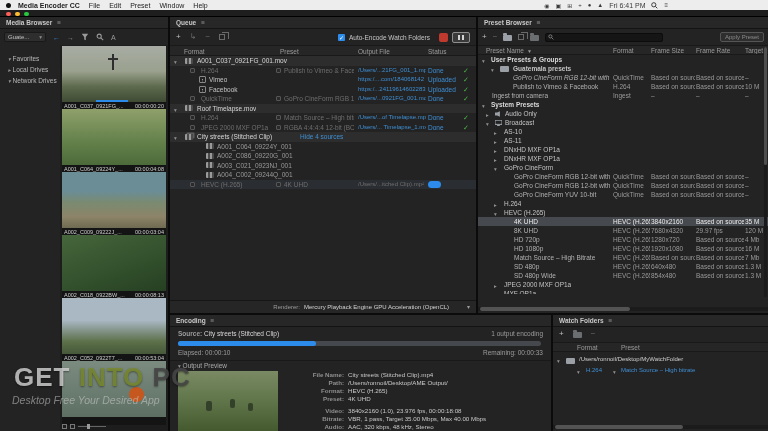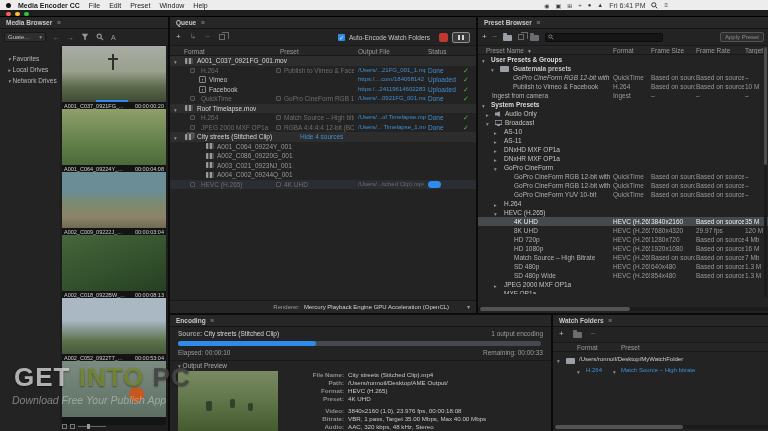--- a/index.html
+++ b/index.html
@@ -629,15 +629,15 @@
       <span class="link" style="left:33px">H.264</span>
       <span class="chev" style="left:60px;top:2px">▾</span>
       <span class="link" style="left:68px;right:2px">Match Source – High bitrate</span>
     </div>
     <div class="hsb">
         <i style="width:128px"></i>
       </div>
   </div>
 
   <div id="wm1"><span class="w1">GET </span><span class="w2">INTO</span><span class="w3"> PC</span></div>
-  <div id="wm2">Download Free Your Publish App</div>
+  <div id="wm2">Desktop Free Your Desired App</div>
 
 </div>
 
 </body></html>

